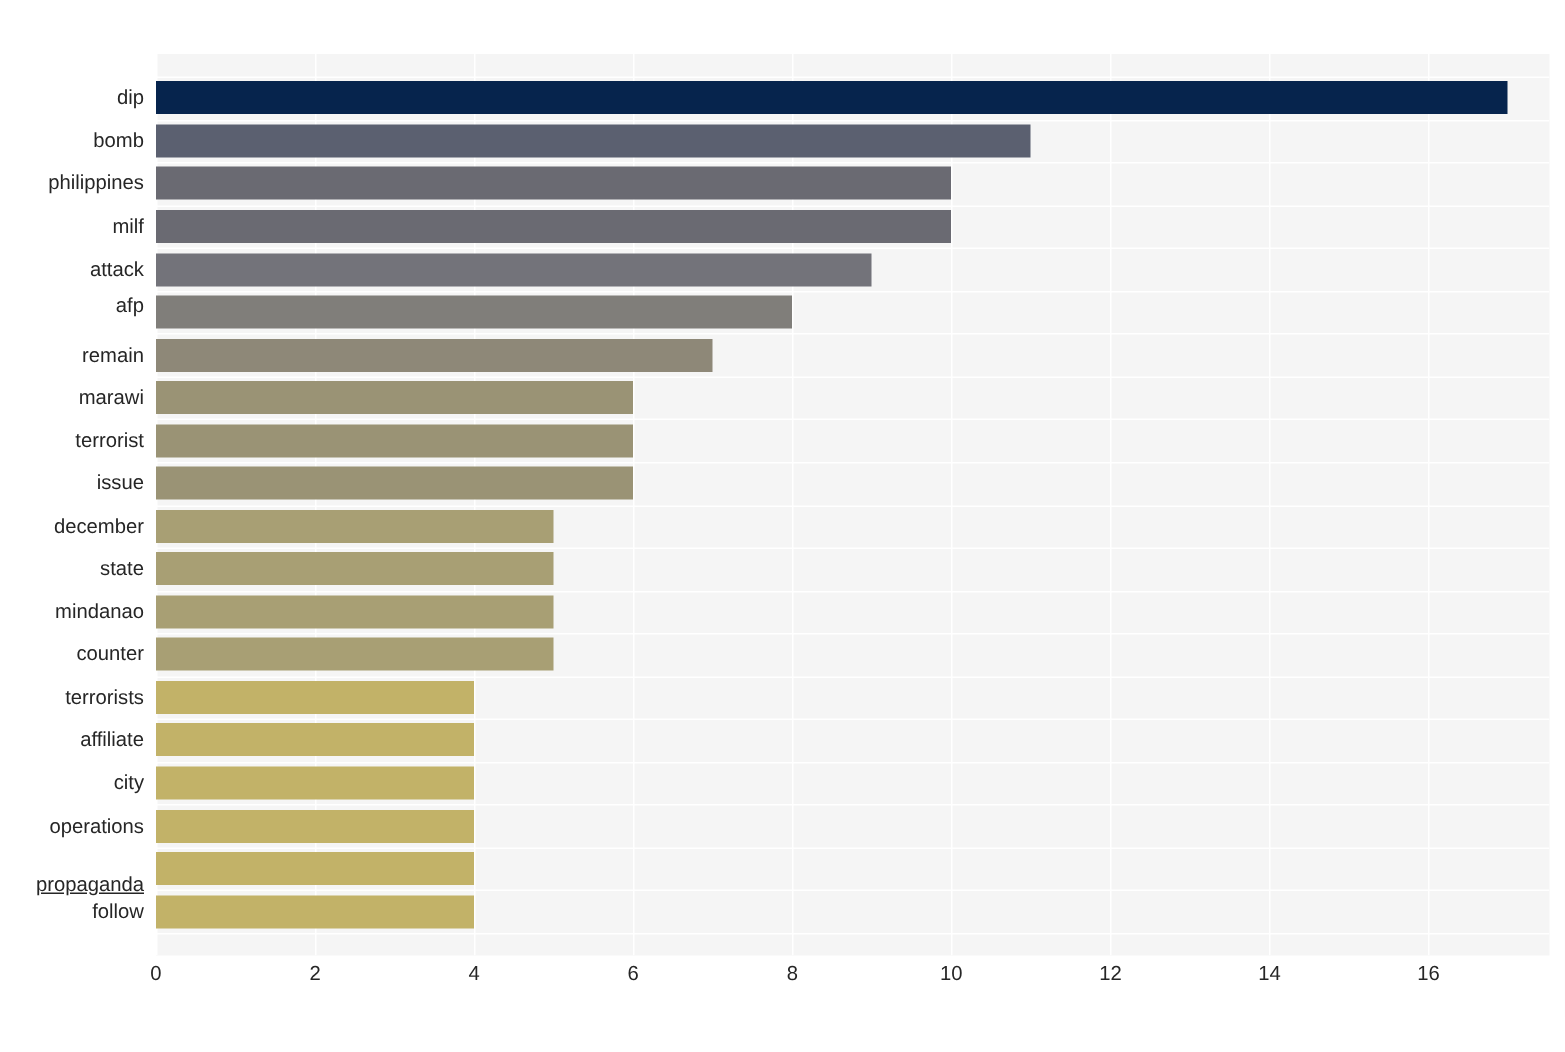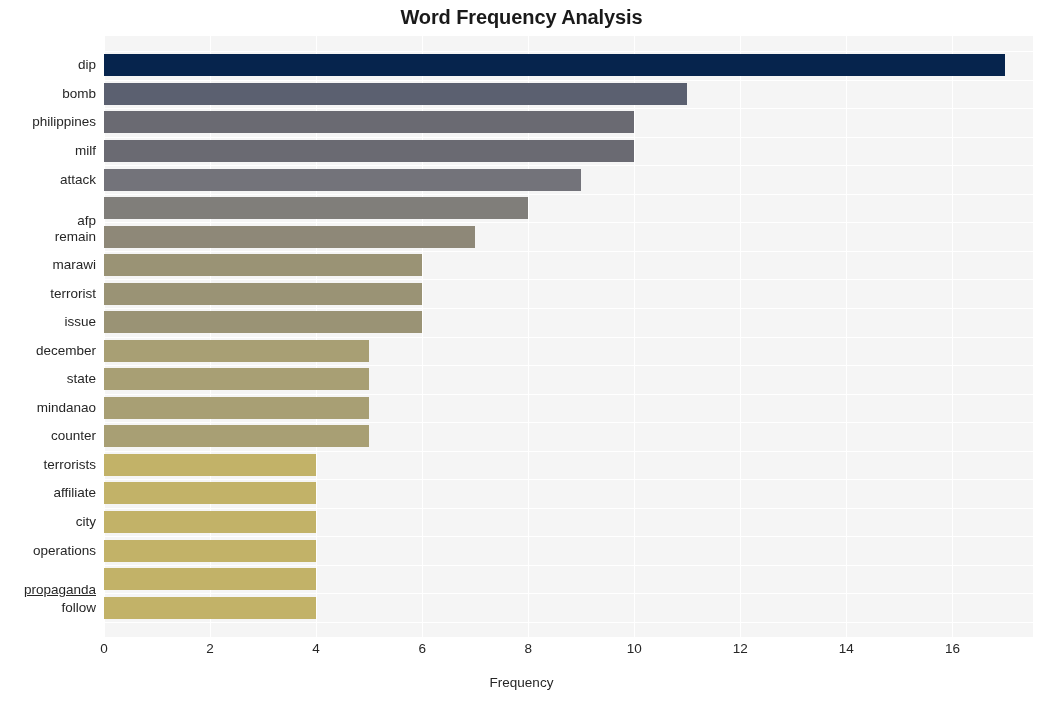--- a/index.html
+++ b/index.html
@@ -118,21 +118,20 @@
     text-align: center;
     font-size: 13.5px;
     color: #262626;
   }
 </style>
 </head>
 <body>
 
 <div id="figure">
 
-  <div id="chart-title">Word Frequency Analysis</div>
 
   <div id="plot-area">
     <div id="gridlines-v">
         <div class="gridline-v" style="left: 0px;"></div>
         <div class="gridline-v" style="left: 106.05px;"></div>
         <div class="gridline-v" style="left: 212.1px;"></div>
         <div class="gridline-v" style="left: 318.151px;"></div>
         <div class="gridline-v" style="left: 424.201px;"></div>
         <div class="gridline-v" style="left: 530.251px;"></div>
         <div class="gridline-v" style="left: 636.301px;"></div>
@@ -225,21 +224,21 @@
         </div>
       </div>
   </div>
 
   <div id="y-axis-labels">
       <div class="y-tick-label" style="top: 21.3936px;">dip</div>
       <div class="y-tick-label" style="top: 49.9311px; margin-left: 26px;">bomb</div>
       <div class="y-tick-label" style="top: 78.4687px;">philippines</div>
       <div class="y-tick-label" style="top: 107.006px;">milf</div>
       <div class="y-tick-label" style="top: 135.544px;">attack</div>
-      <div class="y-tick-label" style="top: 177px;">afp</div>
+      <div class="y-tick-label" style="top: 160px;">afp</div>
       <div class="y-tick-label" style="top: 192.619px;">remain</div>
       <div class="y-tick-label" style="top: 221.156px;">marawi</div>
       <div class="y-tick-label" style="top: 249.694px;">terrorist</div>
       <div class="y-tick-label" style="top: 278.231px;">issue</div>
       <div class="y-tick-label" style="top: 306.769px;">december</div>
       <div class="y-tick-label" style="top: 335.306px;">state</div>
       <div class="y-tick-label" style="top: 363.844px;">mindanao</div>
       <div class="y-tick-label" style="top: 392.381px;">counter</div>
       <div class="y-tick-label" style="top: 420.919px; padding-left: 44px;">terrorists</div>
       <div class="y-tick-label" style="top: 449.456px; margin-left: 20px;">affiliate</div>
@@ -254,15 +253,14 @@
       <div class="x-tick-label" style="left: 210.05px;">2</div>
       <div class="x-tick-label" style="left: 316.1px;">4</div>
       <div class="x-tick-label" style="left: 422.151px;">6</div>
       <div class="x-tick-label" style="left: 528.201px;">8</div>
       <div class="x-tick-label" style="left: 634.251px;">10</div>
       <div class="x-tick-label" style="left: 740.301px;">12</div>
       <div class="x-tick-label" style="left: 846.352px;">14</div>
       <div class="x-tick-label" style="left: 952.402px; text-align: right;">16</div>
     </div>
 
-  <div id="x-axis-title">Frequency</div>
 
 </div>
 
 </body></html>

